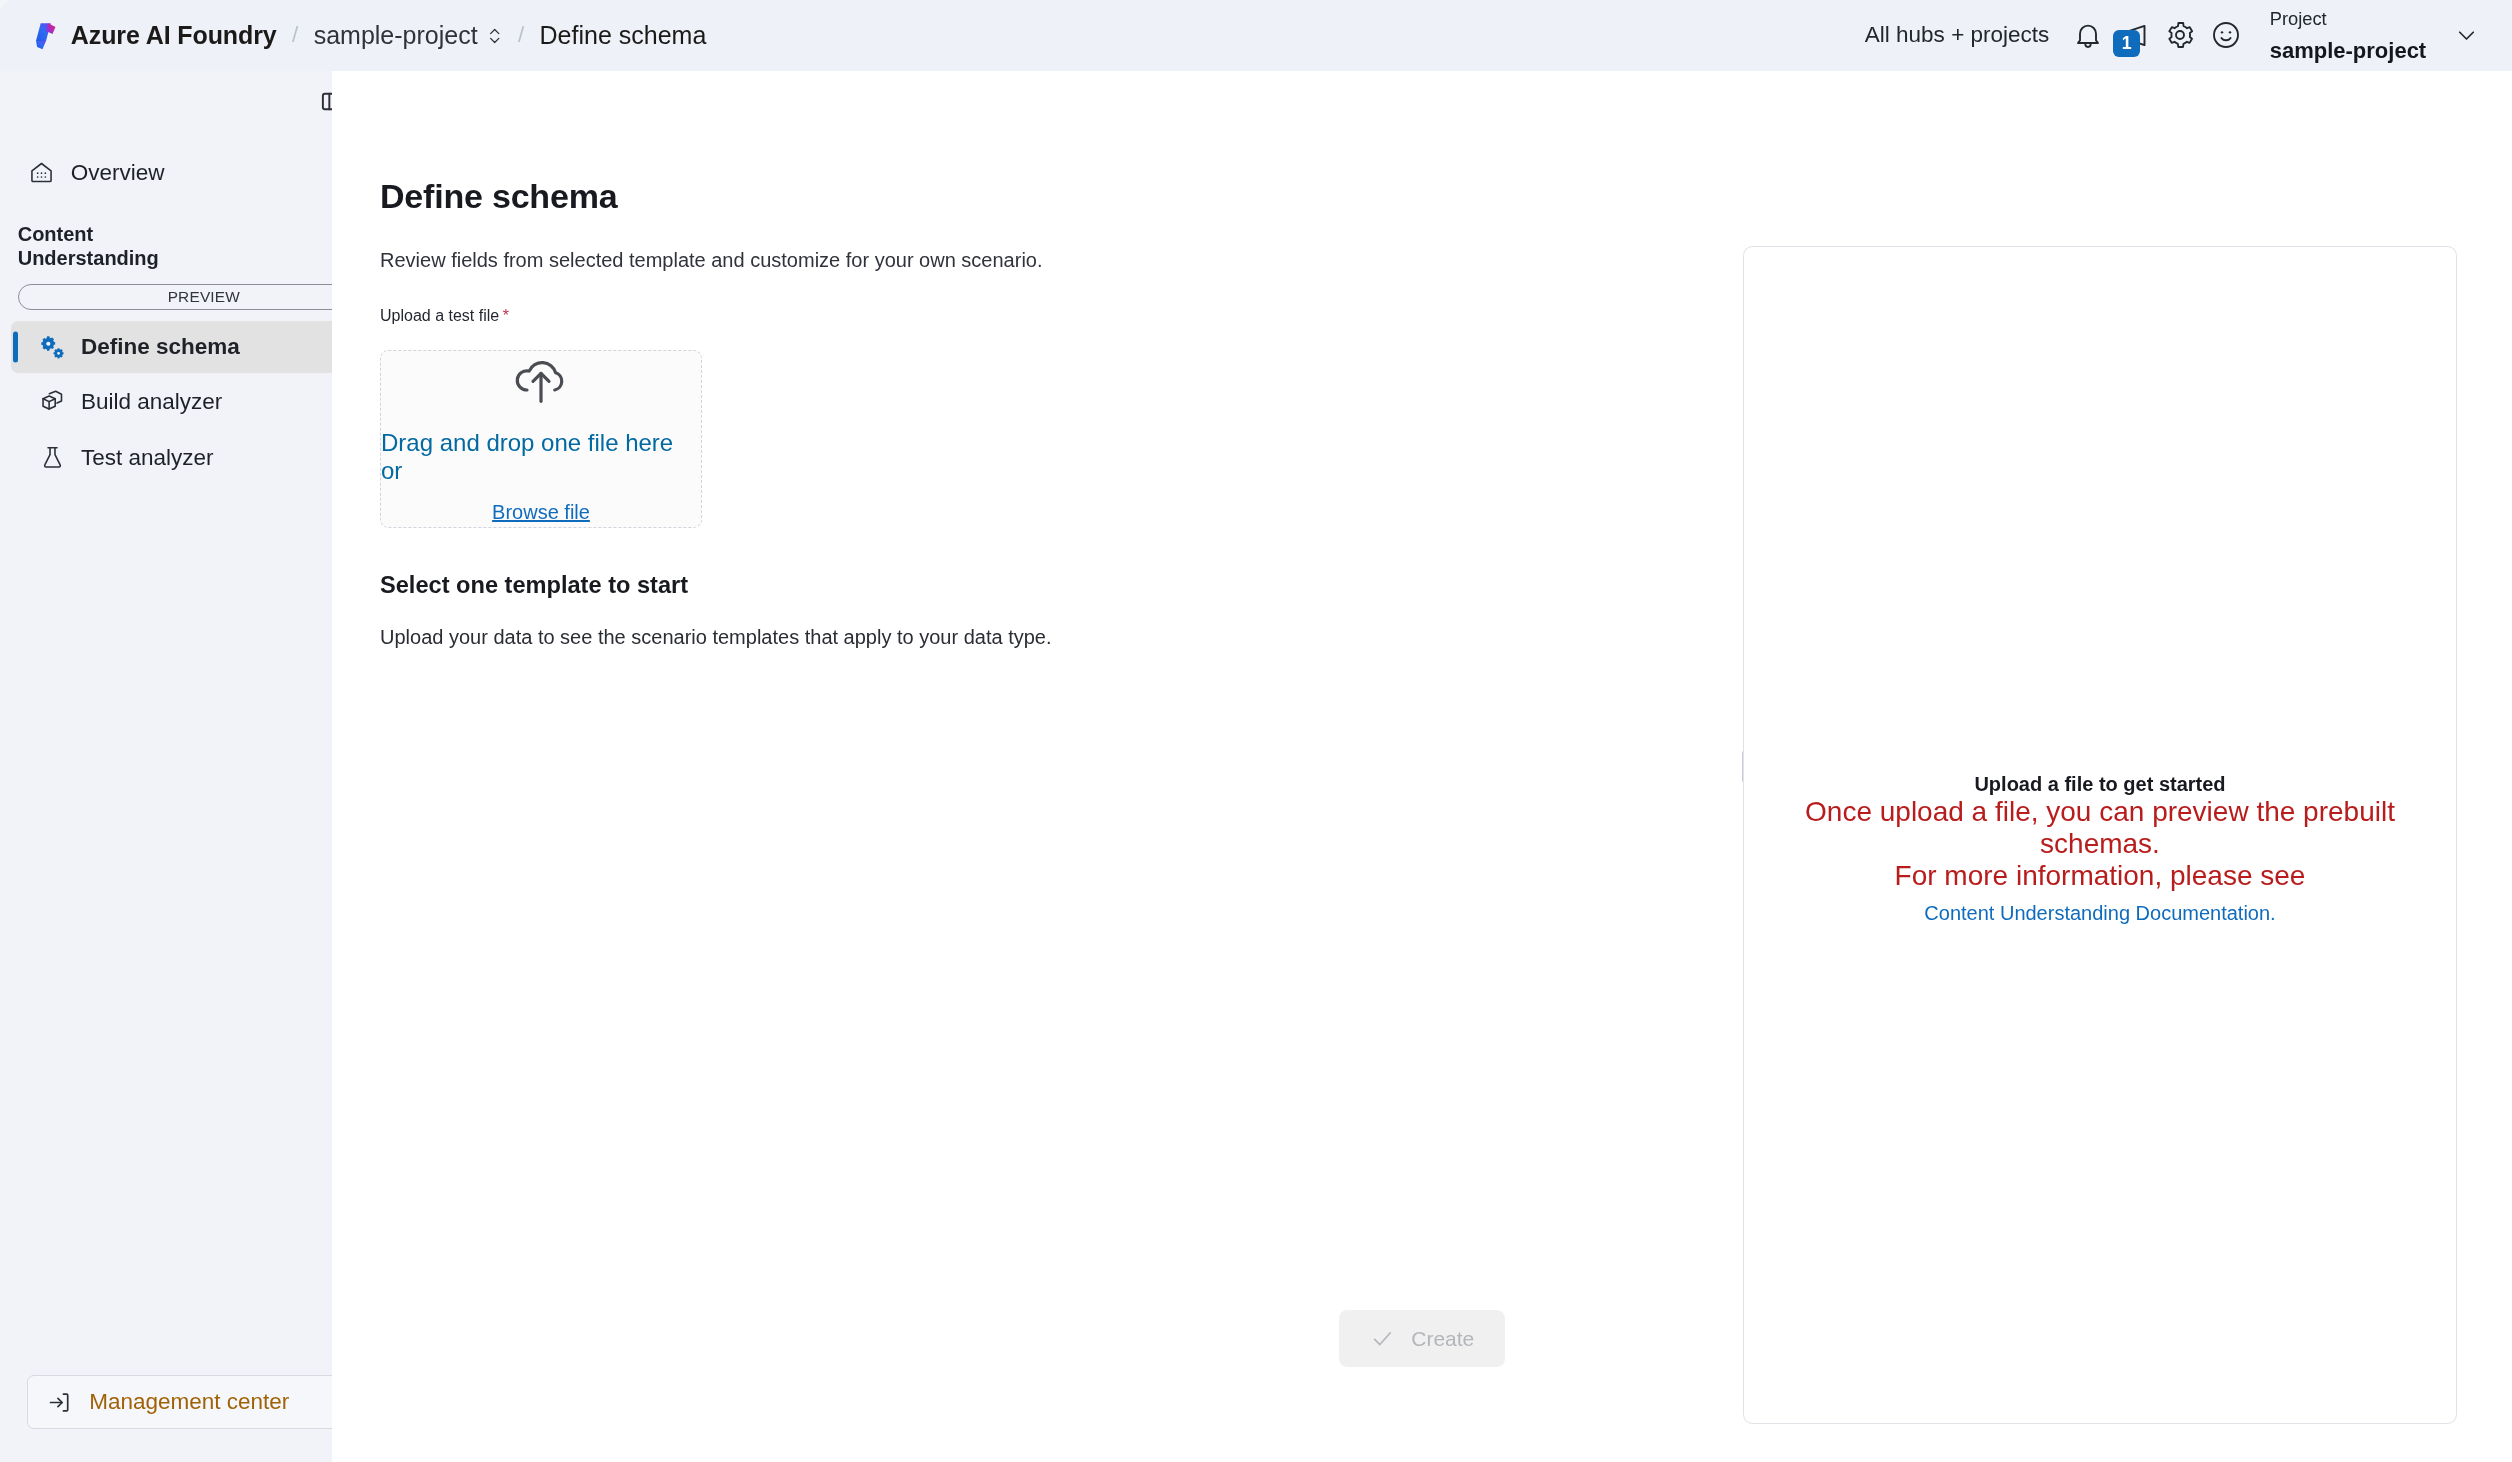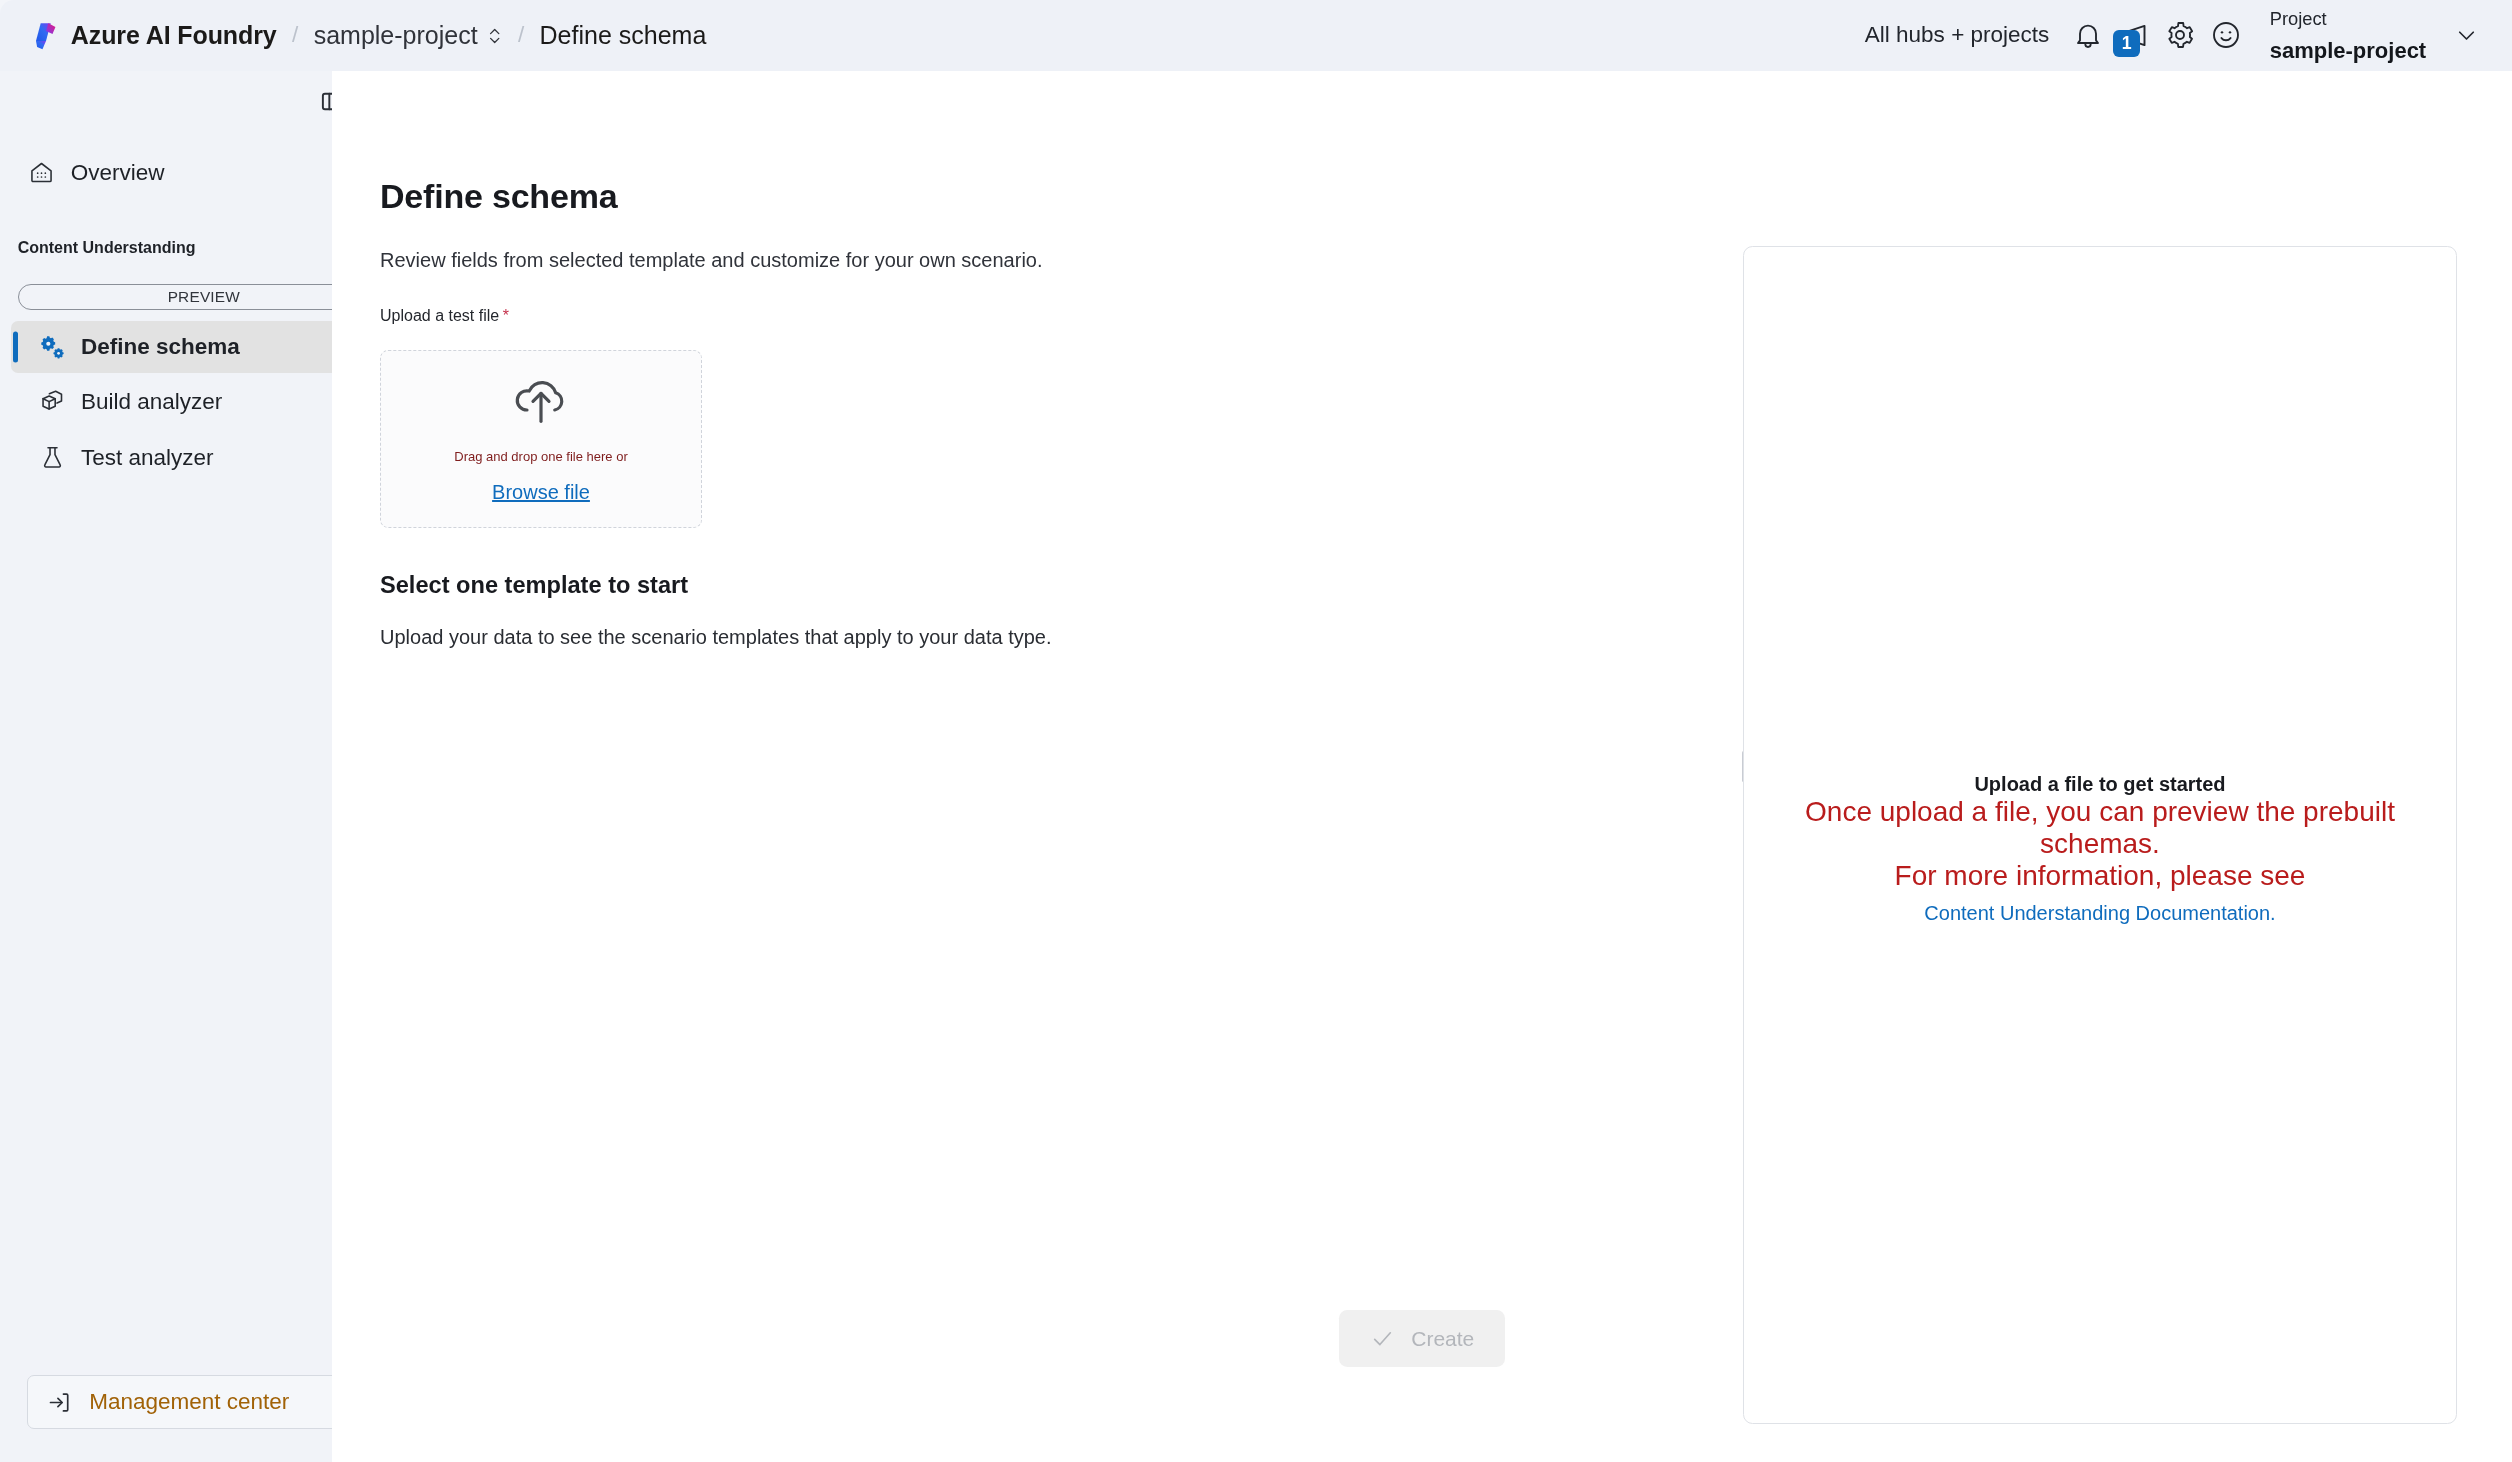--- a/index.html
+++ b/index.html
@@ -110,23 +110,22 @@
     position: relative;
     white-space: nowrap;
   }
   .nav-item .ic { width: 27px; height: 27px; display:flex; align-items:center; justify-content:center; flex-shrink:0;}
 
   .group-head {
     padding: 23.6px 17.7px 3.5px 17.7px;
     display: flex; align-items: flex-start; justify-content: space-between;
   }
   .group-title {
-    font-size: 16px; font-weight: 600; color: #1e2127; line-height: 1.22;
+    font-size: 20px; font-weight: 600; color: #1e2127; line-height: 1.22;
     max-width: 195px;
-    margin-top: 16px;
   }
   .group-chev { width: 25px; height: 25px; margin-top: 28px; flex-shrink:0; display:flex; align-items:center;justify-content:center;}
   .preview-pill {
     display: inline-flex; align-items: center; justify-content: center;
     margin: 5.9px 0 0 17.7px;
     height: 26px; padding: 0 10.6px;
     border: 0.9px solid #8a8f98; border-radius: 14px;
     font-size: 15.4px; color: #31353c; letter-spacing: 0.2px;
   }
 
@@ -201,21 +200,21 @@
     margin-top: 25px;
     width: 322px; height: 178px;
     border: 0.8px dashed #d0d4db;
     border-radius: 8.3px;
     background: #fbfbfc;
     display: flex; flex-direction: column;
     align-items: center; justify-content: center;
     gap: 0;
   }
   .dz-icon { width: 64px; height: 54px; margin-bottom: 20px; }
-  .dz-text { font-size: 13px; color: #7f1d1d; }
+  .dz-text { font-size: 24px; color: #0369a1; }
   .dz-link {
     margin-top: 16.5px;
     font-size: 20px; color: #0f6cbd; text-decoration: underline;
   }
 
   .section-title {
     margin-top: 44px;
     font-size: 23.6px; font-weight: 700; color: #181a1f;
   }
   .section-sub {

